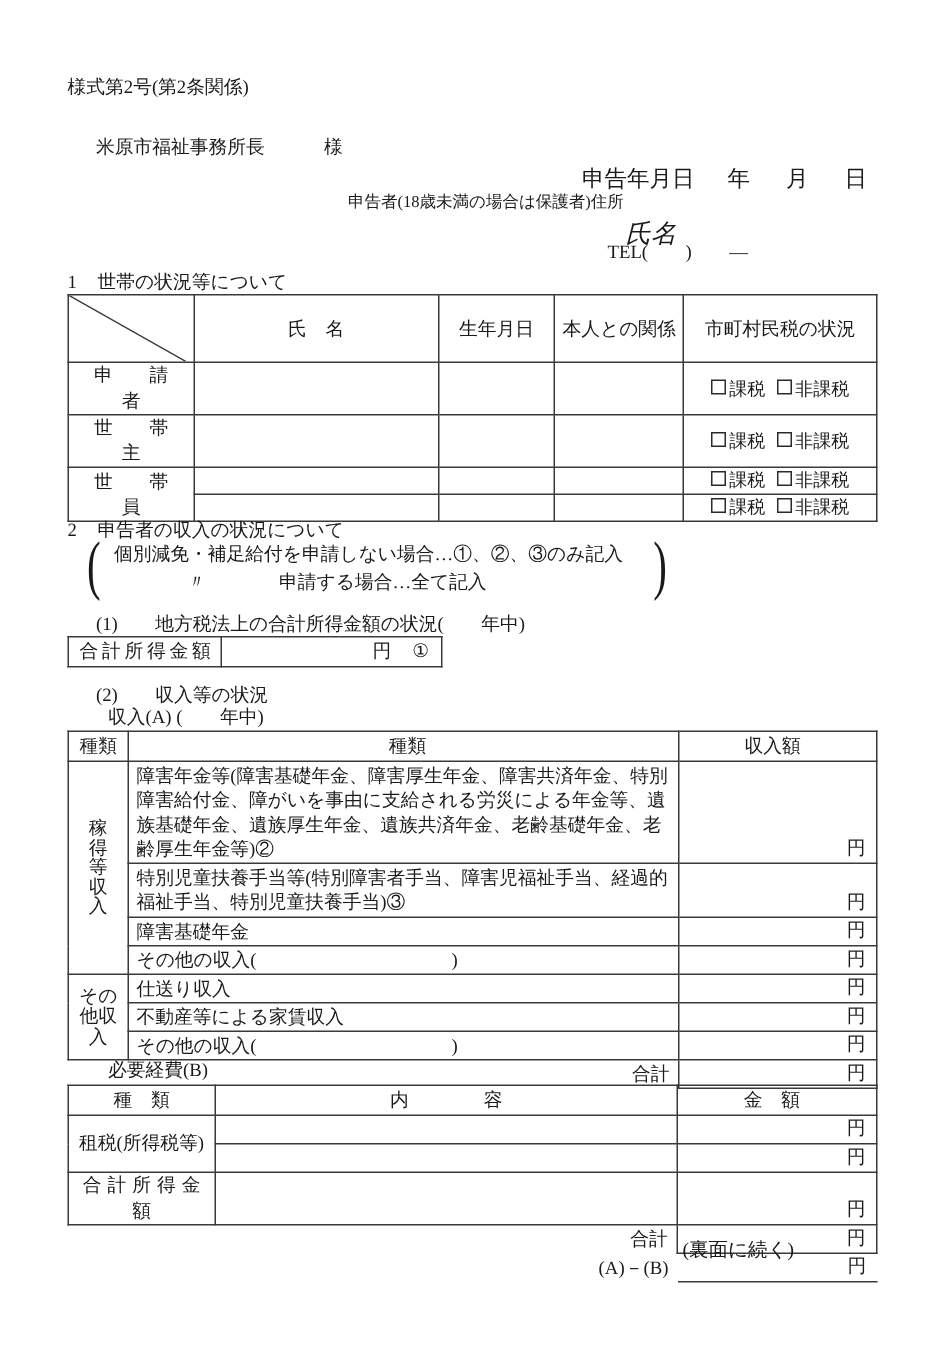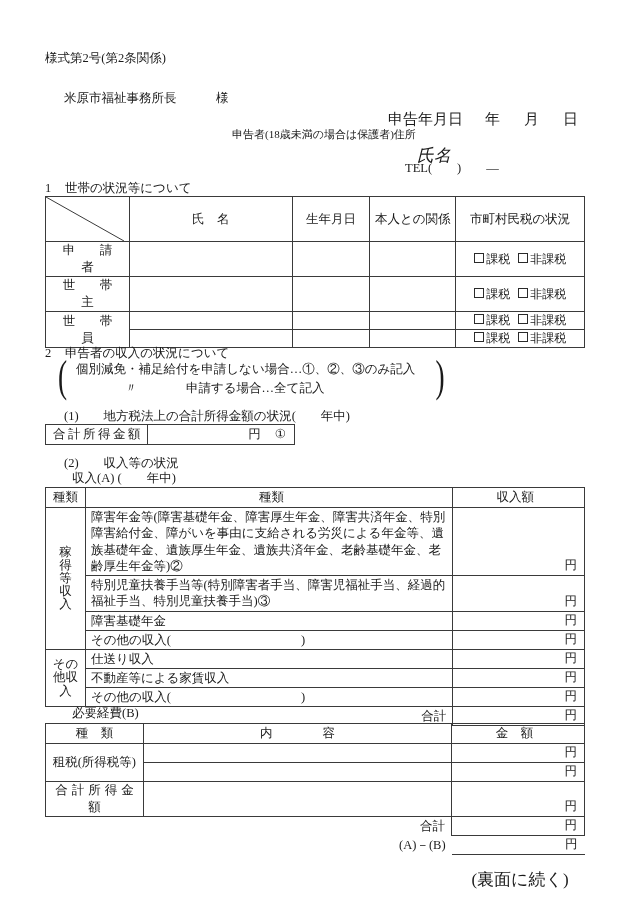--- a/index.html
+++ b/index.html
@@ -101,21 +101,21 @@
   #t-expense td { height: 17px; }
   #t-expense .hdr { height: 19px; text-align: center; }
   #t-expense .c-kind { width: 95px; text-align: center; }
   #t-expense .c-detail { width: 315px; }
   #t-expense .c-amt { width: 128px; text-align: right; vertical-align: bottom; padding-right: 7px; padding-bottom: 1px; }
   #t-expense .sp-wide { letter-spacing: 4px; padding-left: 4px; }
   #t-expense .sum-lbl { text-align: right; padding-right: 6px; border: none; }
   #t-expense .ab-lbl { text-align: right; padding-right: 6px; border: none; }
   #t-expense .ab-amt { border-left: none; border-right: none; border-top: none; }
 
-  .continued { position: absolute; left: 455px; top: 868px; width: 130px; text-align: center; font-size: 17px; }
+  .continued { position: absolute; left: 455px; top: 824px; width: 130px; text-align: left; font-size: 13px; }
 </style>
 </head>
 <body>
 
 <div class="page">
 
   <div class="form-no">様式第2号(第2条関係)</div>
   <div class="addressee">米原市福祉事務所長</div>
   <div class="addressee-hon">様</div>
 

